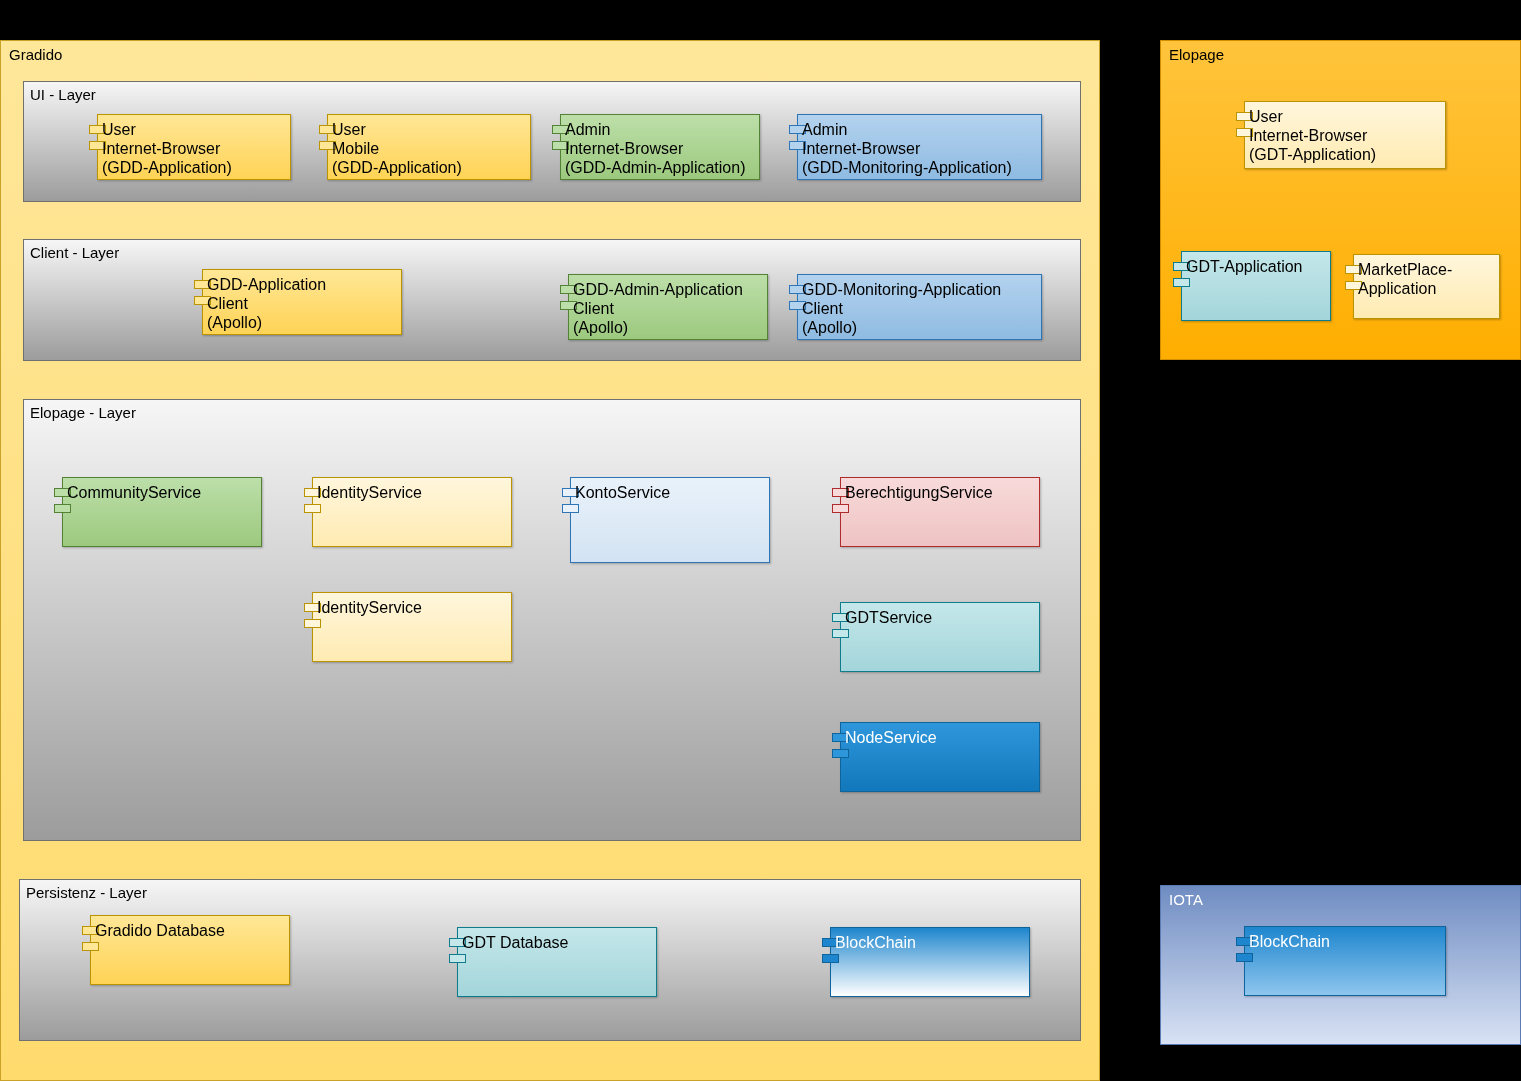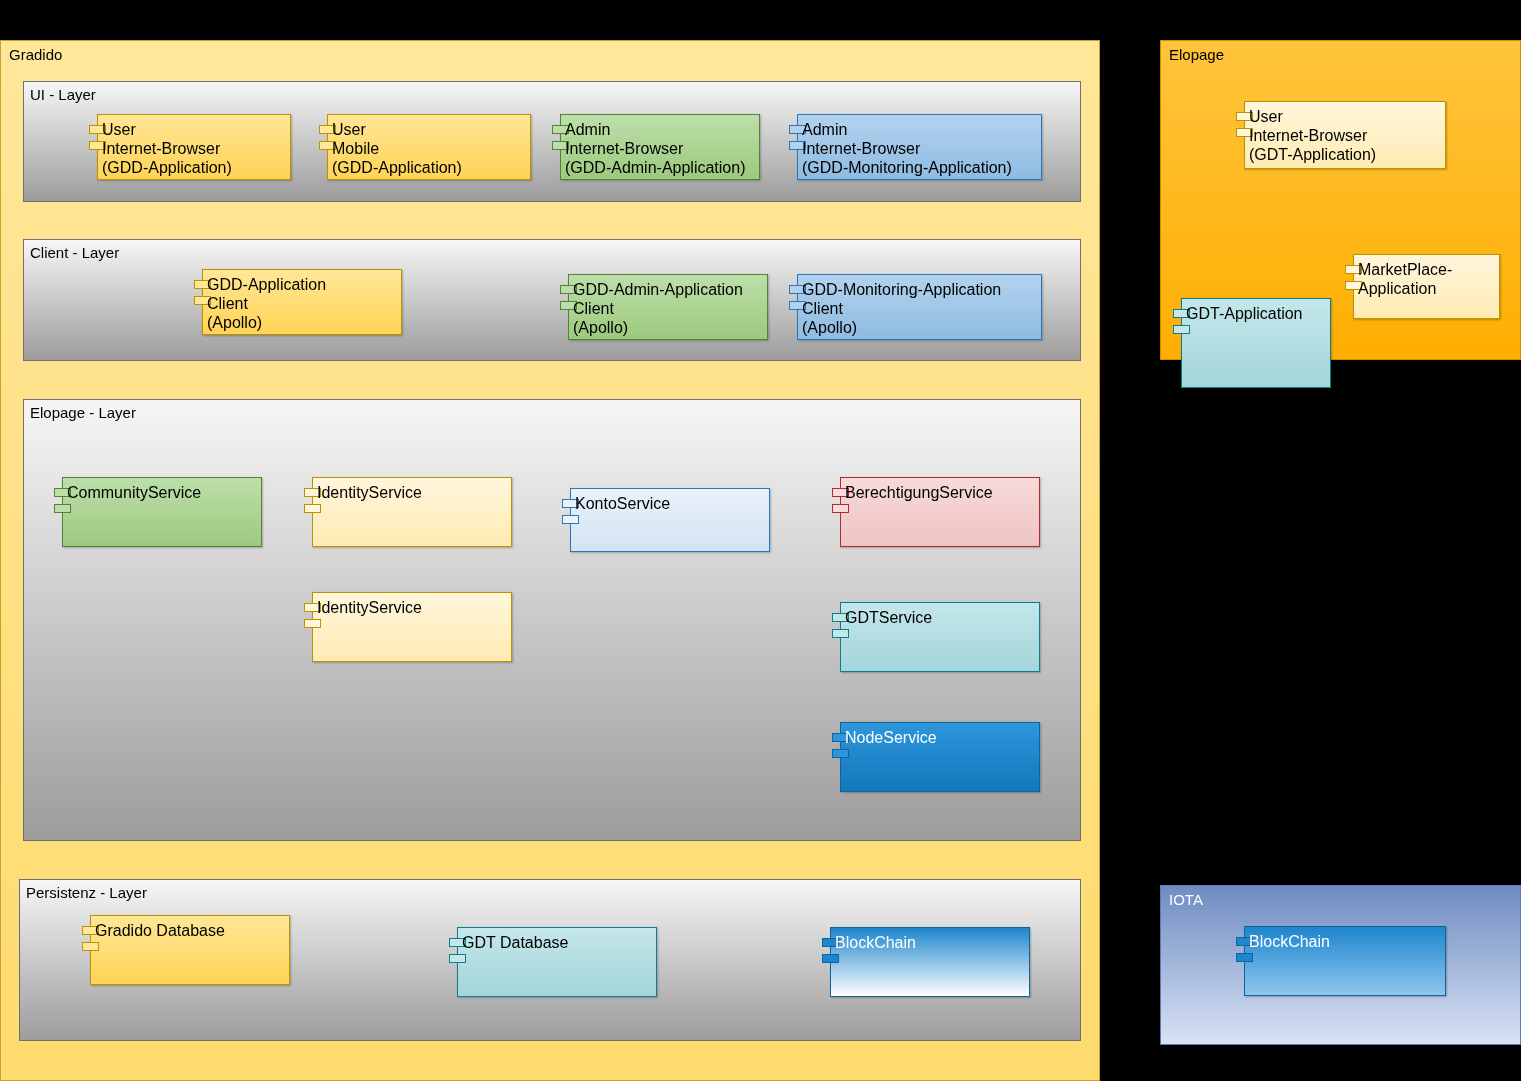--- a/index.html
+++ b/index.html
@@ -78,21 +78,21 @@
         <div class="component" style="left: 38px; top: 77px; width: 200px; height: 70px; background: linear-gradient(rgb(188, 223, 169), rgb(156, 201, 126)); border-color: rgb(83, 129, 53); color: rgb(0, 0, 0);">
           <span class="comp-tab" style="top: 10px; background: rgb(188, 223, 169); border-color: rgb(83, 129, 53);"></span>
           <span class="comp-tab" style="top: 26px; background: rgb(188, 223, 169); border-color: rgb(83, 129, 53);"></span>
           <div class="comp-label">CommunityService</div>
         </div>
         <div class="component" style="left: 288px; top: 77px; width: 200px; height: 70px; background: linear-gradient(rgb(255, 246, 220), rgb(255, 235, 178)); border-color: rgb(185, 147, 0); color: rgb(0, 0, 0);">
           <span class="comp-tab" style="top: 10px; background: rgb(255, 246, 220); border-color: rgb(185, 147, 0);"></span>
           <span class="comp-tab" style="top: 26px; background: rgb(255, 246, 220); border-color: rgb(185, 147, 0);"></span>
           <div class="comp-label">IdentityService</div>
         </div>
-        <div class="component" style="left: 546px; top: 77px; width: 200px; height: 64px; background: linear-gradient(rgb(233, 242, 250), rgb(211, 227, 243)); border-color: rgb(46, 117, 182); color: rgb(0, 0, 0); margin-top: 11px;">
+        <div class="component" style="left: 546px; top: 77px; width: 200px; height: 86px; background: linear-gradient(rgb(233, 242, 250), rgb(211, 227, 243)); border-color: rgb(46, 117, 182); color: rgb(0, 0, 0);">
           <span class="comp-tab" style="top: 10px; background: rgb(233, 242, 250); border-color: rgb(46, 117, 182);"></span>
           <span class="comp-tab" style="top: 26px; background: rgb(233, 242, 250); border-color: rgb(46, 117, 182);"></span>
           <div class="comp-label">KontoService</div>
         </div>
         <div class="component" style="left: 816px; top: 77px; width: 200px; height: 70px; background: linear-gradient(rgb(248, 218, 218), rgb(239, 195, 195)); border-color: rgb(176, 43, 43); color: rgb(0, 0, 0);">
           <span class="comp-tab" style="top: 10px; background: rgb(248, 218, 218); border-color: rgb(176, 43, 43);"></span>
           <span class="comp-tab" style="top: 26px; background: rgb(248, 218, 218); border-color: rgb(176, 43, 43);"></span>
           <div class="comp-label">BerechtigungService</div>
         </div>
         <div class="component" style="left: 288px; top: 192px; width: 200px; height: 70px; background: linear-gradient(rgb(255, 246, 220), rgb(255, 235, 178)); border-color: rgb(185, 147, 0); color: rgb(0, 0, 0);">
@@ -130,21 +130,21 @@
         </div>
       </div>
     </div>
   <div id="elopage" class="group">
     <div class="group-title">Elopage</div>
   <div class="component" style="left: 83px; top: 60px; width: 202px; height: 68px; background: linear-gradient(rgb(255, 246, 220), rgb(255, 235, 178)); border-color: rgb(185, 147, 0); color: rgb(0, 0, 0);">
         <span class="comp-tab" style="top: 10px; background: rgb(255, 246, 220); border-color: rgb(185, 147, 0);"></span>
         <span class="comp-tab" style="top: 26px; background: rgb(255, 246, 220); border-color: rgb(185, 147, 0);"></span>
         <div class="comp-label">User<br>Internet-Browser<br>(GDT-Application)</div>
       </div>
-      <div class="component" style="left: 20px; top: 210px; width: 150px; height: 90px; background: linear-gradient(rgb(196, 231, 234), rgb(163, 213, 218)); border-color: rgb(14, 124, 138); color: rgb(0, 0, 0); margin-top: 47px;">
+      <div class="component" style="left: 20px; top: 210px; width: 150px; height: 70px; background: linear-gradient(rgb(196, 231, 234), rgb(163, 213, 218)); border-color: rgb(14, 124, 138); color: rgb(0, 0, 0);">
         <span class="comp-tab" style="top: 10px; background: rgb(196, 231, 234); border-color: rgb(14, 124, 138);"></span>
         <span class="comp-tab" style="top: 26px; background: rgb(196, 231, 234); border-color: rgb(14, 124, 138);"></span>
         <div class="comp-label">GDT-Application</div>
       </div>
       <div class="component" style="left: 192px; top: 213px; width: 147px; height: 65px; background: linear-gradient(rgb(255, 246, 220), rgb(255, 235, 178)); border-color: rgb(185, 147, 0); color: rgb(0, 0, 0);">
         <span class="comp-tab" style="top: 10px; background: rgb(255, 246, 220); border-color: rgb(185, 147, 0);"></span>
         <span class="comp-tab" style="top: 26px; background: rgb(255, 246, 220); border-color: rgb(185, 147, 0);"></span>
         <div class="comp-label">MarketPlace-<br>Application</div>
       </div>
     </div>

